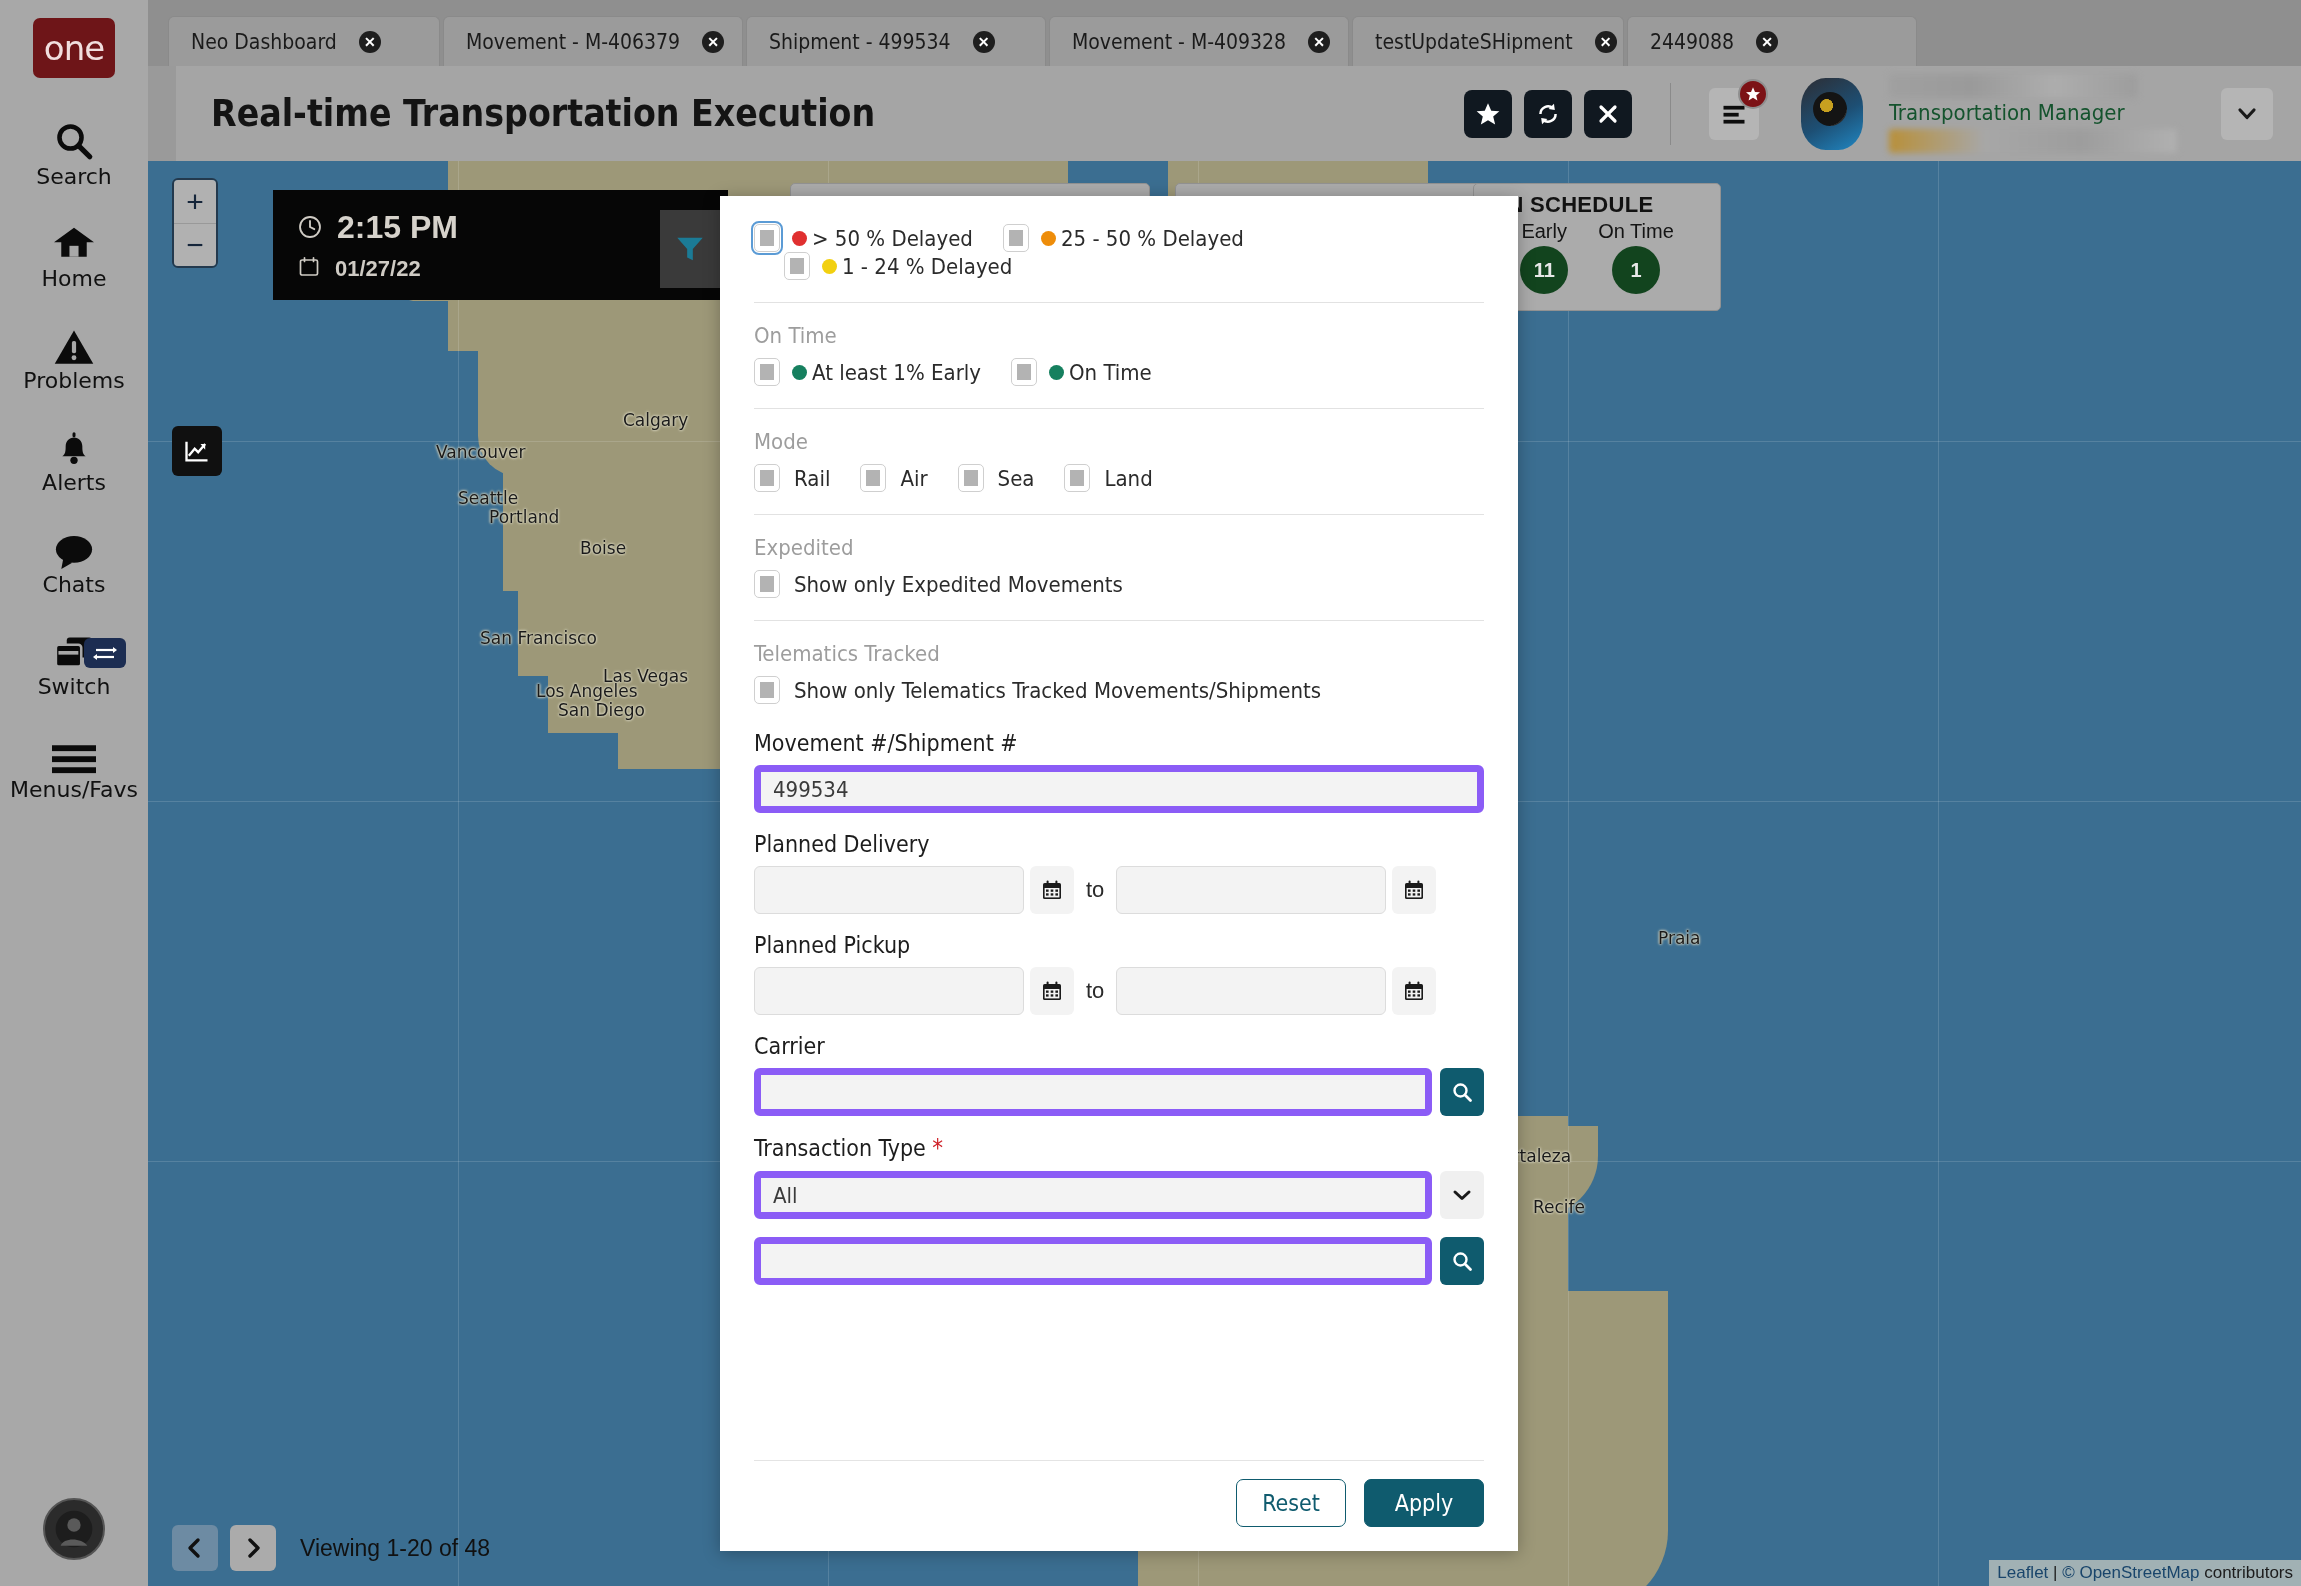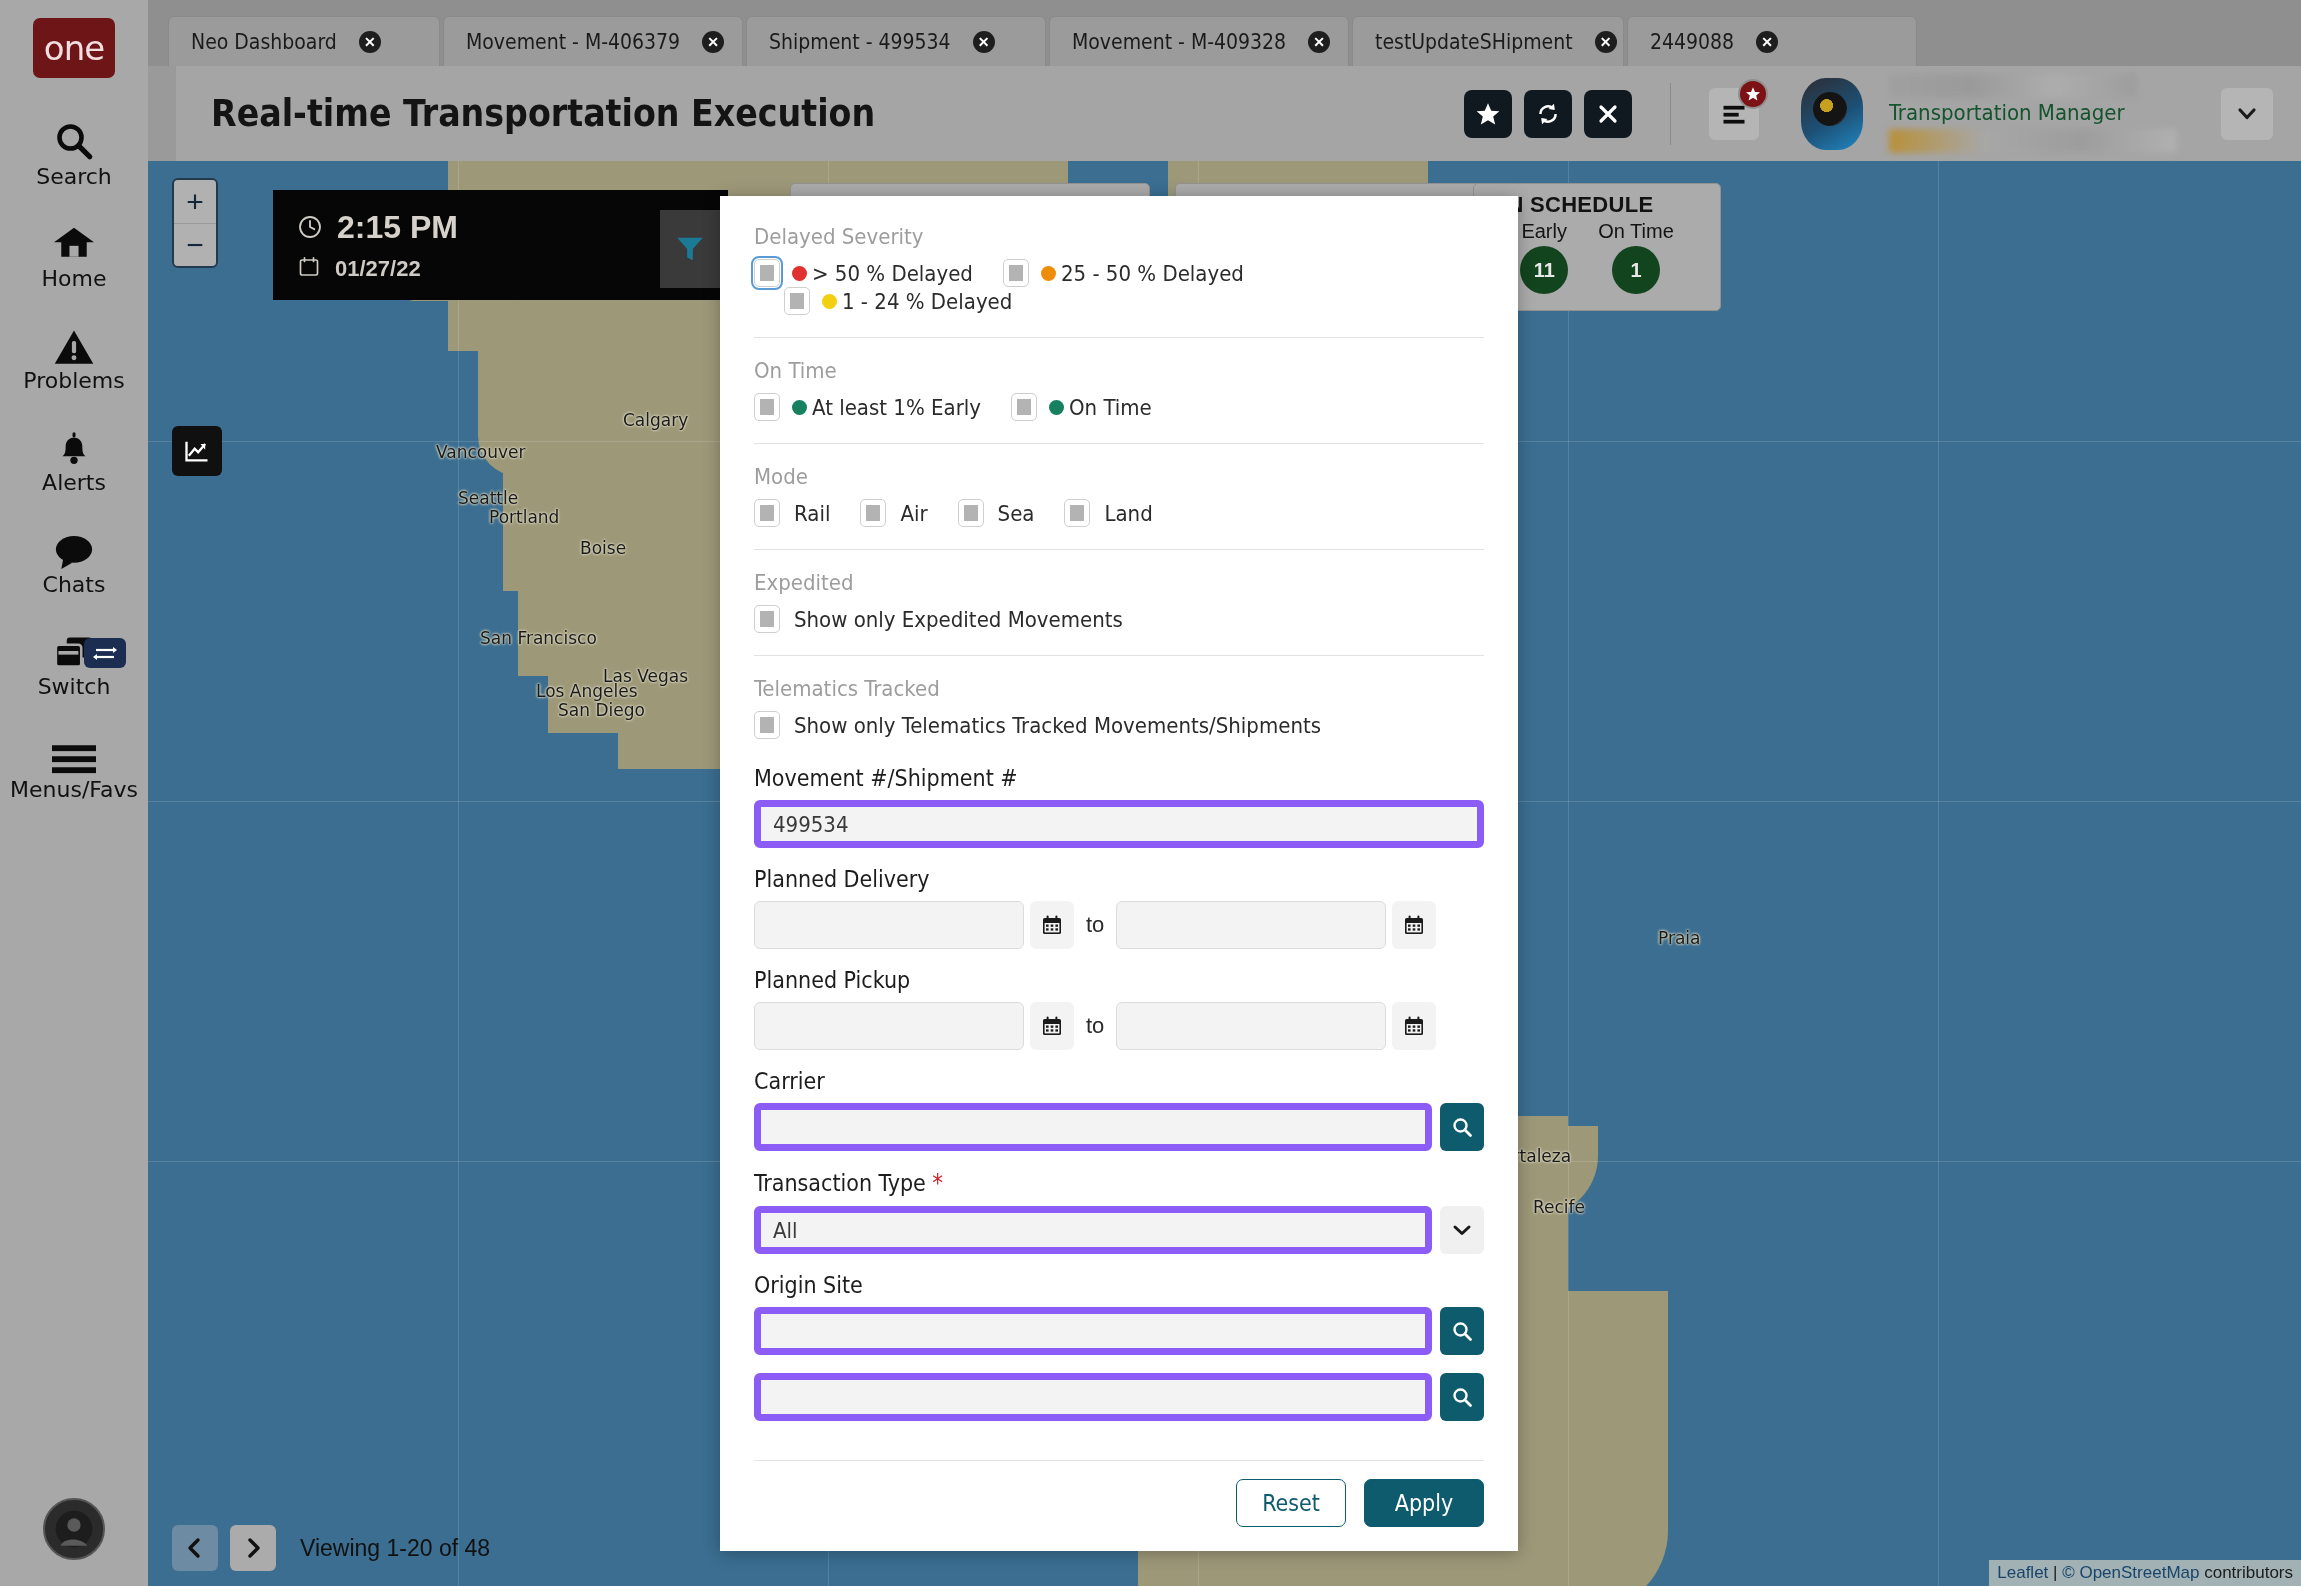--- a/index.html
+++ b/index.html
@@ -615,21 +615,20 @@
           </svg>
       </div>
     </div>
   </div>
 
   <div class="modal">
     <div class="modal-body">
 
 
       <div>
-        <div class="m-grouplabel">Delayed Severity</div>
         <div class="cb-row">
           <label class="cb-item">
             <span class="cbox focused">
                 <i></i>
               </span>
             <span class="cb-dot" style="background:#e03030"></span>
             <span class="cb-text">&gt; 50 % Delayed</span>
           </label>
           <label class="cb-item">
             <span class="cbox">
@@ -838,32 +837,20 @@
         <div class="lookup-row">
           <input class="m-input" type="text" value="All" style="">
           <div class="icon-btn-grey">
             <svg width="22" height="14" viewBox="0 0 22 14">
                 <polyline points="4,4 11,10.5 18,4" fill="none" stroke="#1a1a1a" stroke-width="3" stroke-linecap="round" stroke-linejoin="round"></polyline>
               </svg>
           </div>
         </div>
       </div>
 
-      <div class="fld-block">
-        <div class="fld-label">Origin Site</div>
-        <div class="lookup-row">
-          <input class="m-input" type="text" value="" style="">
-          <div class="icon-btn-teal">
-            <svg width="24" height="24" viewBox="0 0 24 24">
-                <circle cx="10.5" cy="10.5" r="6" fill="none" stroke="#fff" stroke-width="2.4"></circle>
-                <line x1="15" y1="15" x2="20.5" y2="20.5" stroke="#fff" stroke-width="2.8" stroke-linecap="round"></line>
-              </svg>
-          </div>
-        </div>
-      </div>
 
       <div class="fld-block">
         <div class="lookup-row">
           <input class="m-input" type="text" value="" style="">
           <div class="icon-btn-teal">
             <svg width="24" height="24" viewBox="0 0 24 24">
                 <circle cx="10.5" cy="10.5" r="6" fill="none" stroke="#fff" stroke-width="2.4"></circle>
                 <line x1="15" y1="15" x2="20.5" y2="20.5" stroke="#fff" stroke-width="2.8" stroke-linecap="round"></line>
               </svg>
           </div>

